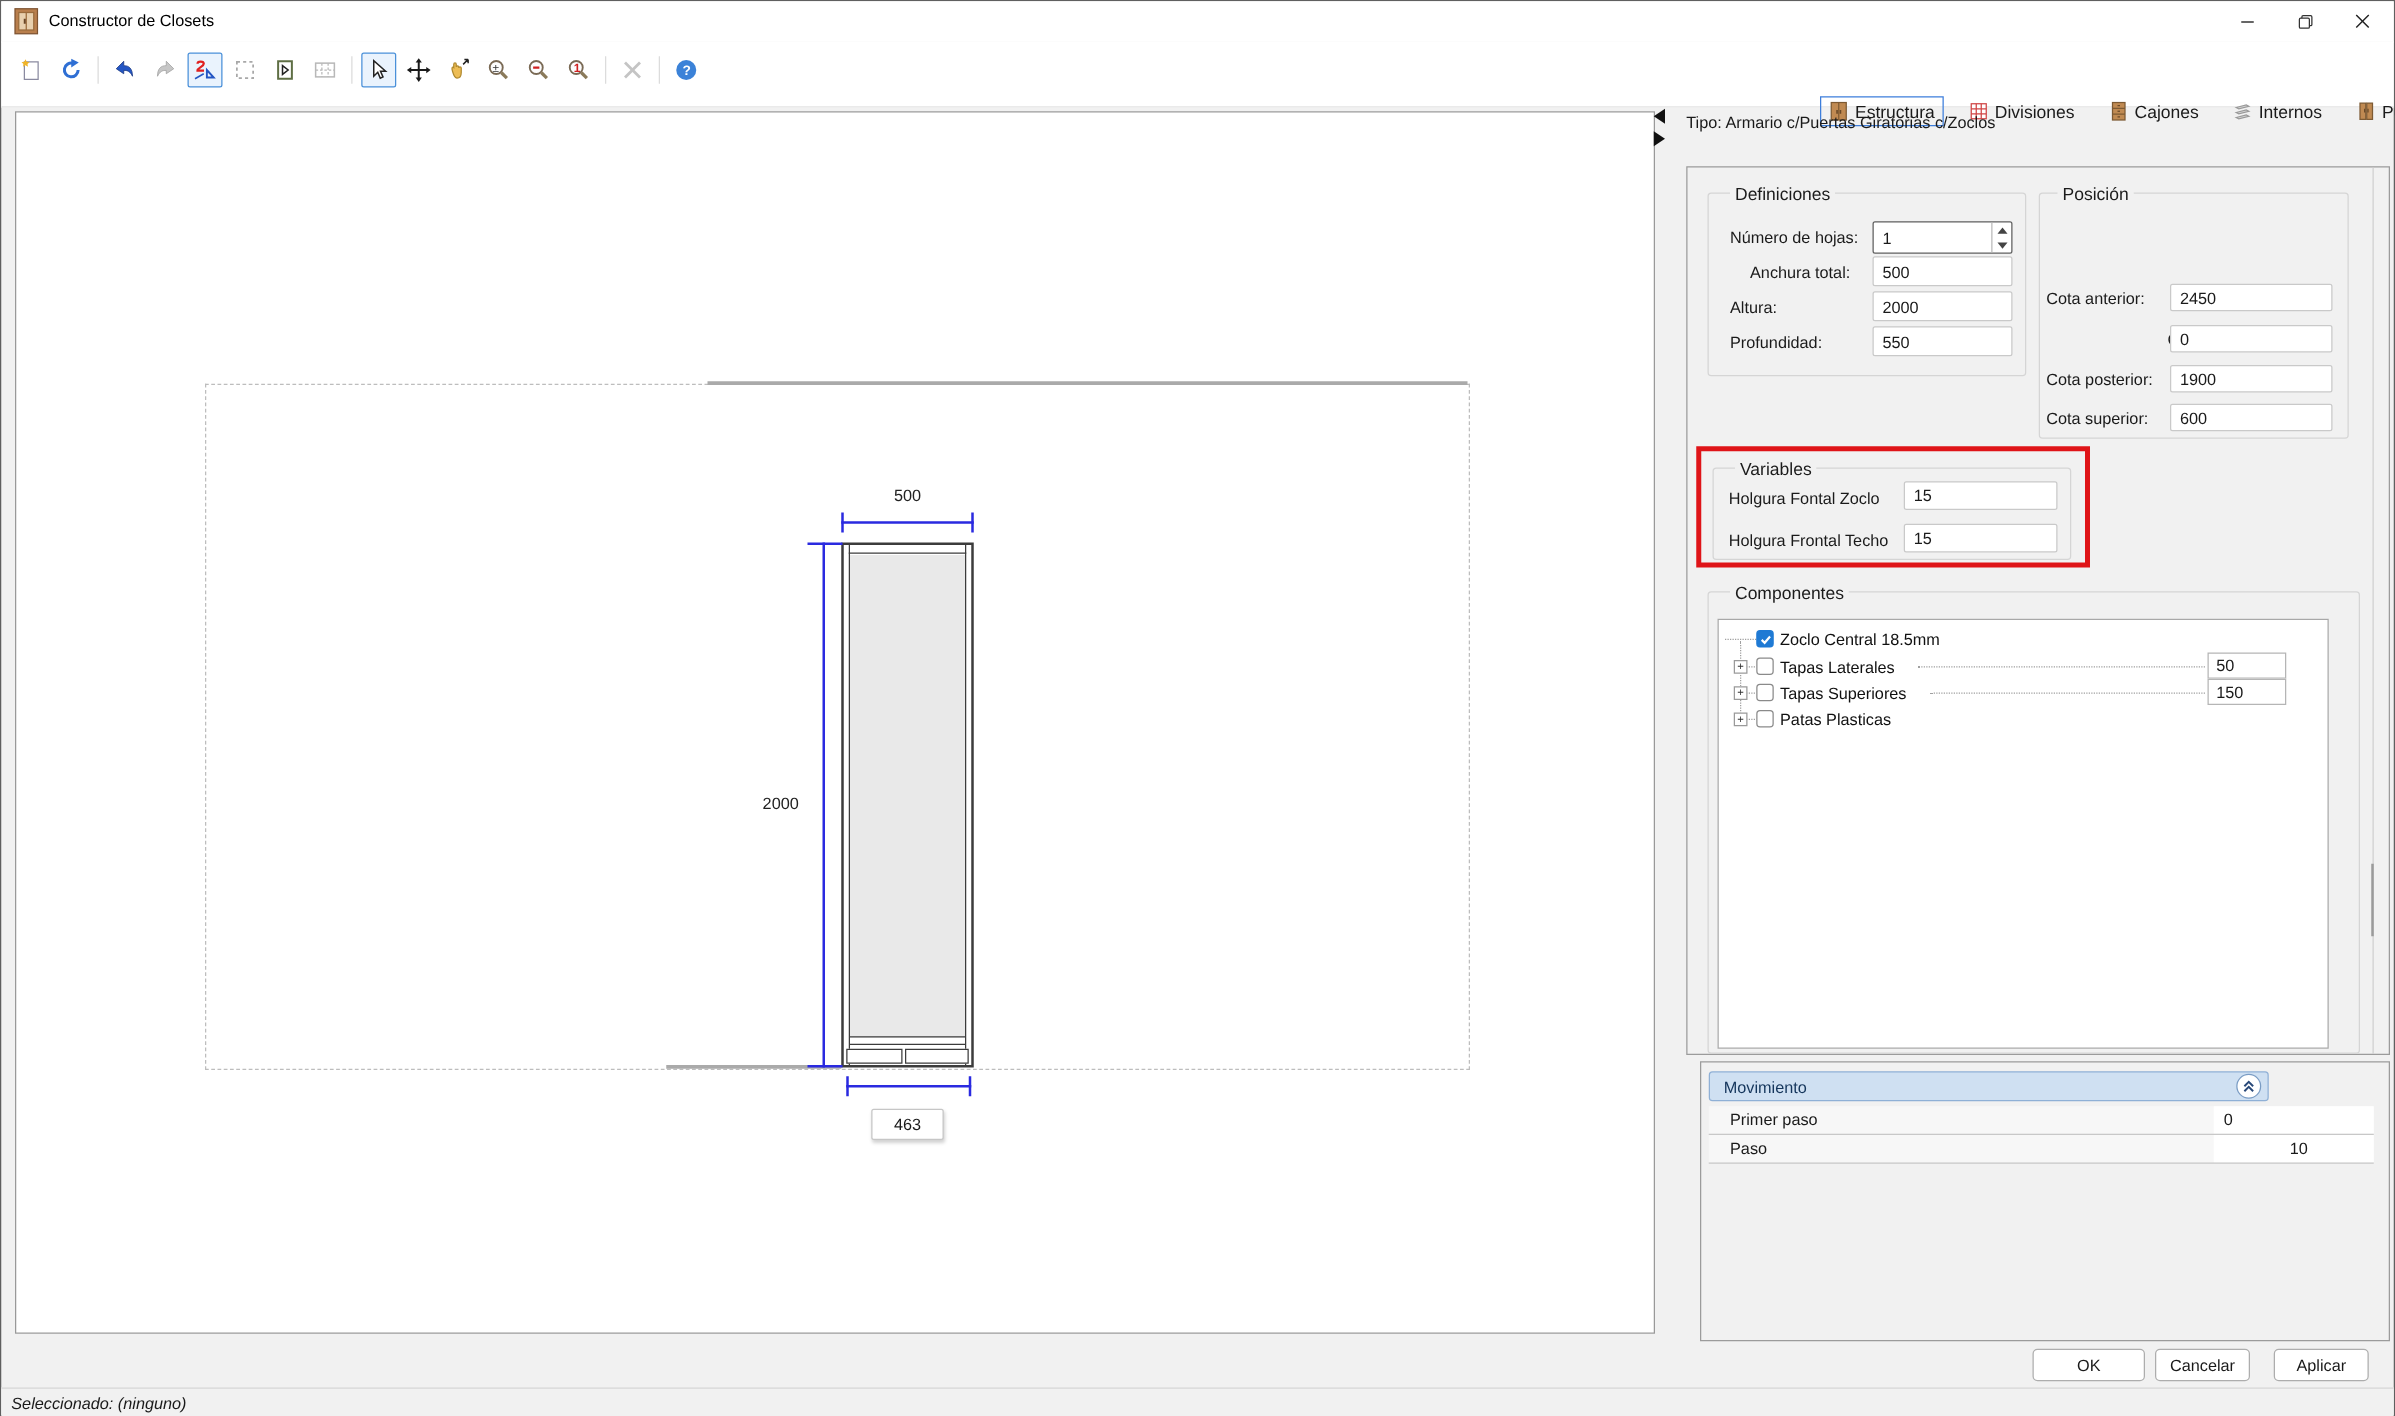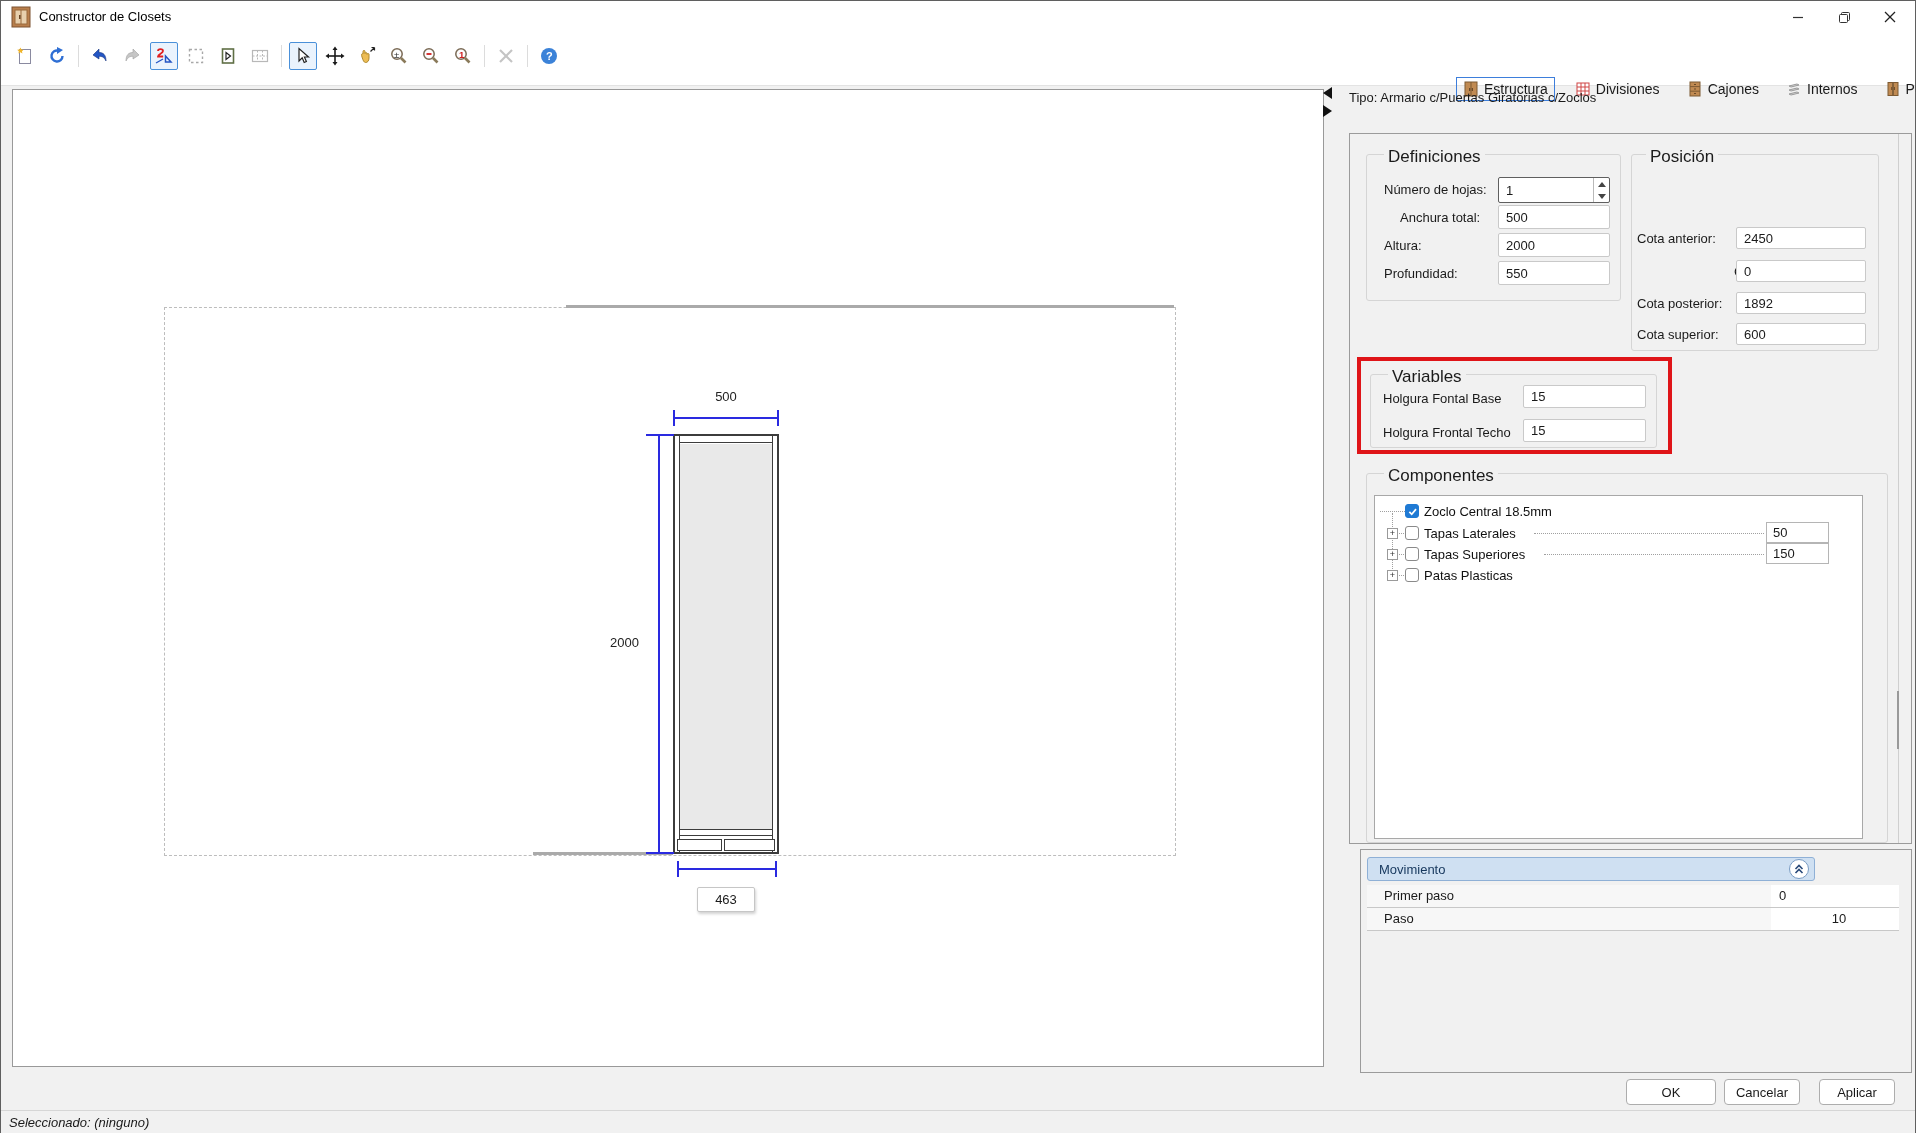--- a/index.html
+++ b/index.html
@@ -42,21 +42,21 @@
   .splitter{position:absolute;left:1322px;top:84px;width:12px;height:40px;}
   .tri-l{width:0;height:0;border-top:6px solid transparent;border-bottom:6px solid transparent;
          border-right:9px solid #111;margin:2px 0;}
   .tri-r{width:0;height:0;border-top:6px solid transparent;border-bottom:6px solid transparent;
          border-left:9px solid #111;margin:6px 0;}
   .settings-box{position:absolute;left:1348px;top:132px;width:563px;height:711px;
                 border:1px solid #9b9b9b;box-sizing:border-box;}
   .gutter{position:absolute;left:1897px;top:133px;width:1px;height:709px;background:#cfcfcf;}
   .gutter-thumb{position:absolute;left:1896px;top:690px;width:2px;height:58px;background:#9a9a9a;}
   .groupbox{position:absolute;border:1px solid #d5d5d5;border-radius:3px;box-sizing:border-box;}
-  .grouplabel{position:absolute;font-size:17px;color:#1b1b1b;background:#f1f1f1;padding:0 4px;}
+  .grouplabel{position:absolute;font-size:14px;color:#1b1b1b;background:#f1f1f1;padding:0 4px;}
   .flabel{position:absolute;font-size:13px;color:#1a1a1a;}
   .tbox{position:absolute;background:#fff;border:1px solid #c9c9c9;border-radius:2px;
         box-sizing:border-box;font-size:13px;display:flex;align-items:center;padding-left:7px;}
   .spinbox{border:1px solid #5f5f5f;}
   .spincol{position:absolute;right:0;top:0;bottom:0;width:15px;border-left:1px solid #b9b9b9;
            display:flex;flex-direction:column;}
   .spincol div{flex:1;display:flex;align-items:center;justify-content:center;}
   .arr-up{width:0;height:0;border-left:4px solid transparent;border-right:4px solid transparent;border-bottom:5px solid #444;}
   .arr-dn{width:0;height:0;border-left:4px solid transparent;border-right:4px solid transparent;border-top:5px solid #444;}
   .combo{position:absolute;left:1636px;top:170px;width:236px;height:48px;background:#fff;
@@ -369,31 +369,31 @@
   <div class="flabel" style="left:1636px;top:230px;">Cota anterior:</div>
   <div class="tbox" style="left:1735px;top:226px;width:130px;height:22px;">
       <span>2450</span>
     </div>
   <div class="flabel" style="left:1733px;top:263px;">Cota inferior:</div>
   <div class="tbox" style="left:1735px;top:259px;width:130px;height:22px;">
       <span>0</span>
     </div>
   <div class="flabel" style="left:1636px;top:295px;">Cota posterior:</div>
   <div class="tbox" style="left:1735px;top:291px;width:130px;height:22px;">
-      <span>1892</span>
+      <span>1900</span>
     </div>
   <div class="flabel" style="left:1636px;top:326px;">Cota superior:</div>
   <div class="tbox" style="left:1735px;top:322px;width:130px;height:22px;">
       <span>600</span>
     </div>
 
   <div class="redbox"></div>
   <div class="groupbox" style="left:1369px;top:373px;width:287px;height:74px;"></div>
   <div class="grouplabel" style="left:1387px;top:366px;">Variables</div>
-  <div class="flabel" style="left:1382px;top:390px;">Holgura Fontal Base</div>
+  <div class="flabel" style="left:1382px;top:390px;">Holgura Fontal Zoclo</div>
   <div class="tbox" style="left:1522px;top:384px;width:123px;height:23px;">
       <span>15</span>
     </div>
   <div class="flabel" style="left:1382px;top:424px;">Holgura Frontal Techo</div>
   <div class="tbox" style="left:1522px;top:418px;width:123px;height:23px;">
       <span>15</span>
     </div>
 
   <div class="groupbox" style="left:1365px;top:472px;width:522px;height:370px;"></div>
   <div class="grouplabel" style="left:1383px;top:465px;">Componentes</div>

